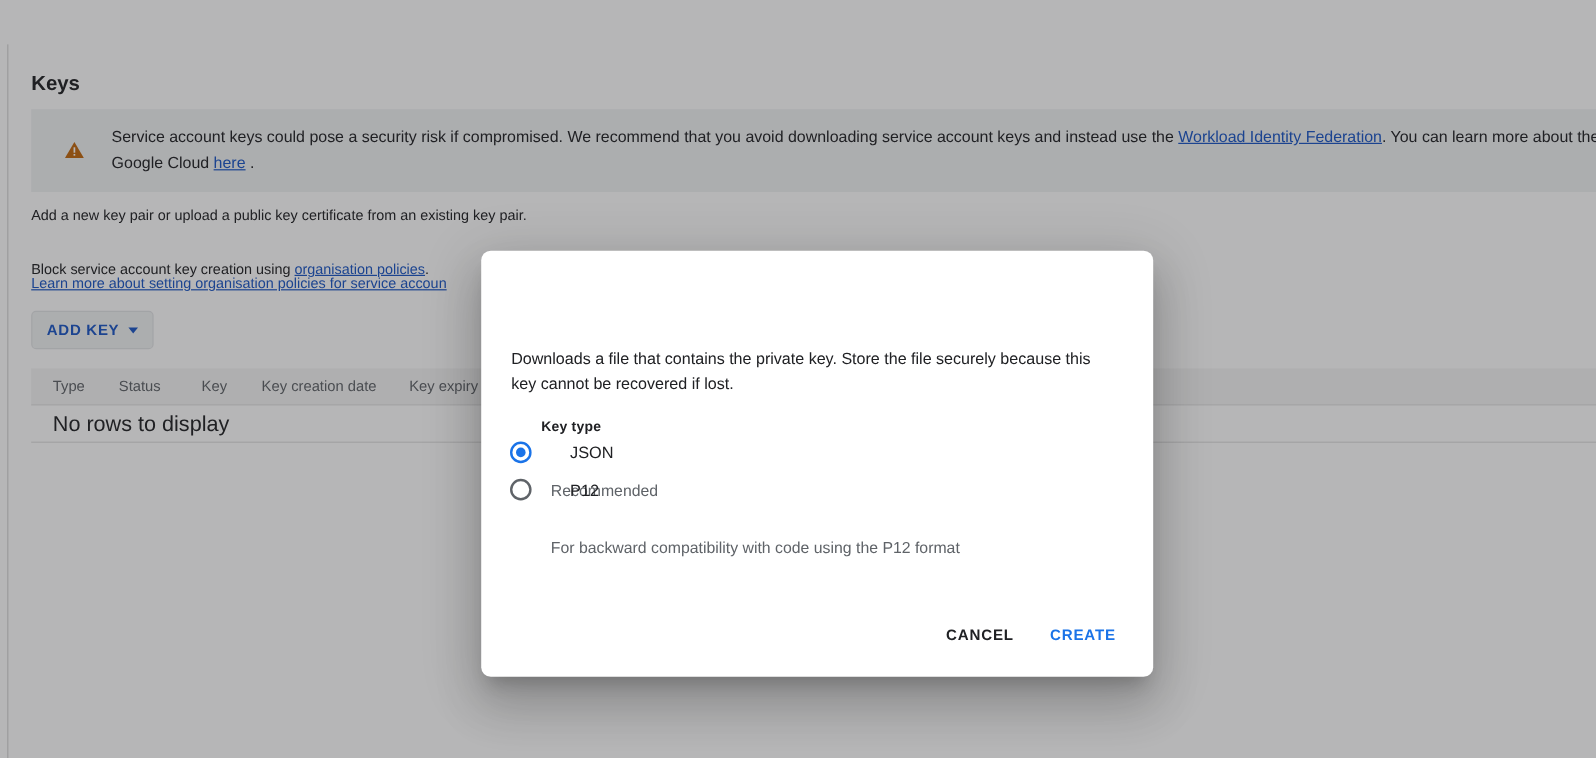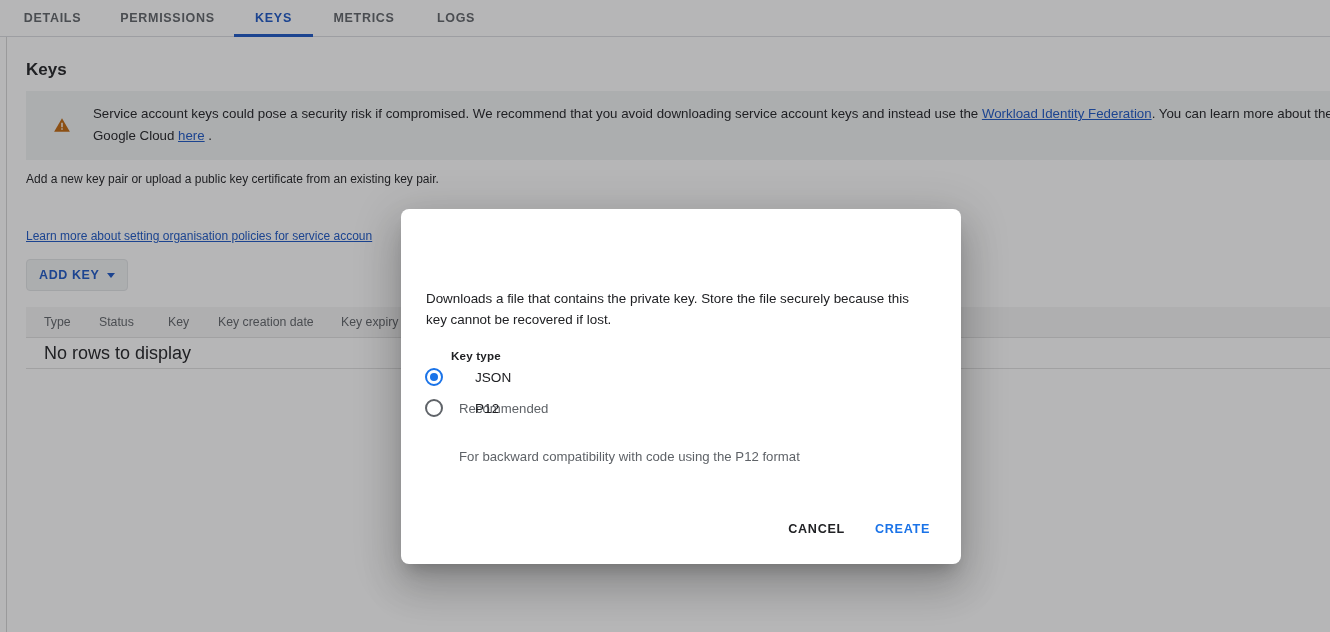--- a/index.html
+++ b/index.html
@@ -273,37 +273,20 @@
     font-family: "Liberation Sans", sans-serif;
   }
   .btn-cancel { color: #202124; }
   .btn-create { color: #1a73e8; }
 </style>
 </head>
 <body>
 
 <div id="page">
 
-  <div class="tabbar">
-    <div class="tab" style="left:10px;width:85px;">
-      <span>DETAILS</span>
-    </div>
-    <div class="tab" style="left:105px;width:125px;">
-      <span>PERMISSIONS</span>
-    </div>
-    <div class="tab active" style="left:234px;width:79px;">
-      <span>KEYS</span>
-    </div>
-    <div class="tab" style="left:317px;width:94px;">
-      <span>METRICS</span>
-    </div>
-    <div class="tab" style="left:415px;width:82px;">
-      <span>LOGS</span>
-    </div>
-  </div>
 
   <div class="leftrail"></div>
 
   <div id="content">
 
     <div class="page-title">Keys</div>
 
     <div class="banner">
       <svg class="banner-icon" viewBox="0 0 24 24">
         <path d="M12 3 L22.5 21 L1.5 21 Z" fill="#c0670c"></path>
@@ -311,20 +294,23 @@
         <rect x="11.05" y="16.4" width="1.9" height="1.9" fill="#ffffff"></rect>
       </svg>
       <div class="banner-text">
         <span>Service account keys could pose a security risk if compromised. We recommend that you avoid downloading service account keys and instead use the </span><a class="link" href="#">Workload Identity Federation</a><span>. You can learn more about the bes</span>
         <span class="l2"><span>Google Cloud </span><a class="link" href="#">here</a><span> .</span></span>
       </div>
     </div>
 
     <div class="para p-add">Add a new key pair or upload a public key certificate from an existing key pair.</div>
 
+    <div class="para p-block">
+      <span>Block service account key creation using </span><a class="link" href="#">organisation policies</a><span>.</span>
+    </div>
 
     <div class="para p-learn">
       <a class="link" href="#">Learn more about setting organisation policies for service accoun</a>
     </div>
 
     <div class="addkey">
       <span>ADD KEY</span>
       <span class="caret"></span>
     </div>
 

